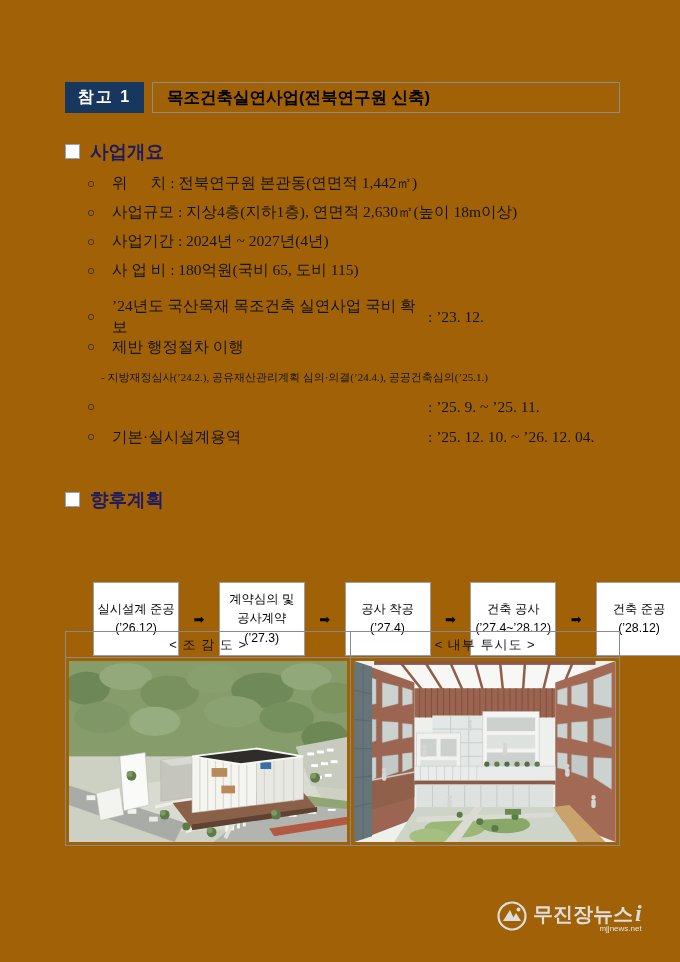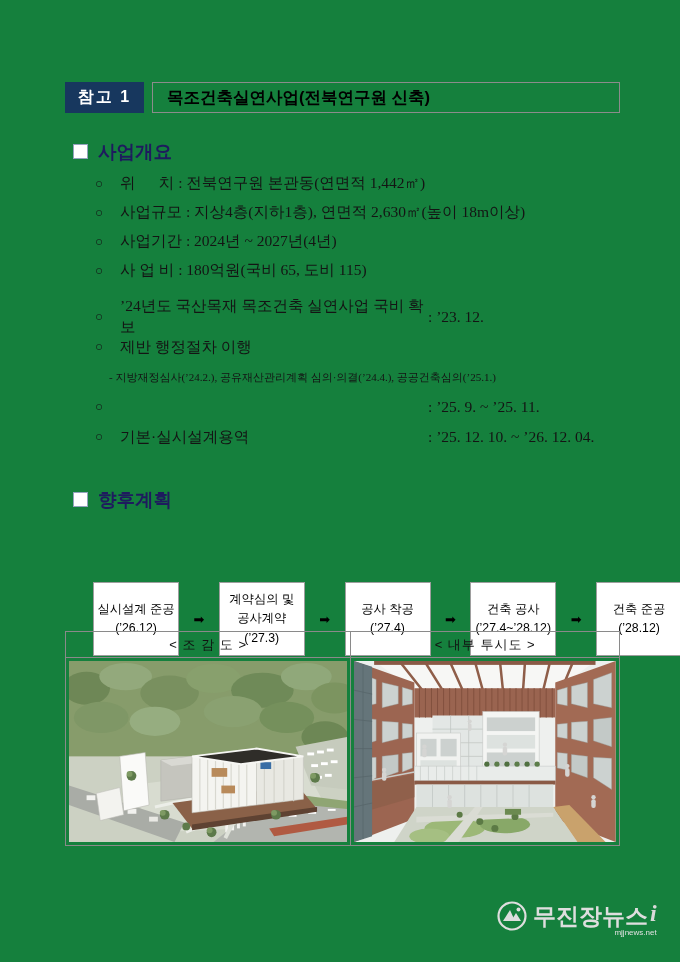--- a/index.html
+++ b/index.html
@@ -1,28 +1,28 @@
 <!DOCTYPE html>
 <html><head>
 <meta charset="utf-8">
 <style>
   html,body{margin:0;padding:0;}
   body{background:#fff;}
-  .page{position:relative;width:680px;height:962px;background:#15803d;overflow:hidden;
+  .page{position:relative;width:680px;height:962px;background:#a16207;overflow:hidden;
         font-family:"Liberation Serif",serif;color:#141414;}
   
   .doc-header{position:absolute;left:65px;top:82px;width:555px;height:31px;}
   .badge{position:absolute;left:0;top:0;width:79px;height:31px;background:#17375E;color:#fff;
          font-family:"Liberation Sans",sans-serif;font-weight:bold;font-size:16px;
          display:flex;align-items:center;justify-content:center;letter-spacing:2px;}
   .title-box{position:absolute;left:87px;right:0;top:0;height:31px;border:1.6px solid #8c8c8c;
          box-sizing:border-box;display:flex;align-items:center;padding-left:14px;
          font-family:"Liberation Sans",sans-serif;font-weight:bold;font-size:16.5px;color:#000;}
   
-  .sec{position:absolute;left:73px;right:58px;}
+  .sec{position:absolute;left:65px;right:58px;}
   .sec-heading{display:flex;align-items:center;gap:10px;
          font-family:"Liberation Sans",sans-serif;font-weight:bold;font-size:18.5px;color:#1E1B5E;}
   .sq{width:13px;height:13px;border:1.6px solid #93A3BD;background:#fff;display:inline-block;flex:0 0 auto;}
   .lines{margin-top:5px;}
   .line{display:flex;height:29px;align-items:center;font-size:15.5px;padding-left:22px;}
   .progress-lines .line{height:30px;}
   .circ{width:25px;font-size:13.5px;flex:0 0 auto;}
   .txt{white-space:pre-wrap;}
   .date{margin-left:auto;width:194px;text-align:left;white-space:pre-wrap;flex:0 0 auto;}
   .line.sub{font-size:11px;padding-left:36px;}
@@ -39,21 +39,21 @@
   .dhead{display:flex;align-items:center;justify-content:center;border-bottom:1.2px solid #8a8a8a;
         font-family:"Liberation Sans",sans-serif;font-size:13px;color:#111;letter-spacing:1px;}
   .dhead.lft{border-right:1.2px solid #8a8a8a;}
   .dcell{padding:3px;box-sizing:border-box;overflow:hidden;}
   .dcell.lft{border-right:1.2px solid #8a8a8a;}
   .dcell svg{display:block;width:100%;height:100%;}
   
   .wm{position:absolute;left:497px;top:901px;display:flex;align-items:flex-start;gap:6px;}
   .wm-txt{display:flex;flex-direction:column;}
   .wm-row{display:flex;align-items:flex-start;gap:2px;}
-  .wm-name{font-family:"Liberation Sans",sans-serif;font-weight:bold;font-size:23px;color:#dedede;}
+  .wm-name{font-family:"Liberation Sans",sans-serif;font-weight:bold;font-size:20px;color:#dedede;}
   .wm-i{font-family:"Liberation Serif",serif;font-style:italic;font-weight:bold;font-size:24px;color:#d9d9d9;line-height:1;}
   .wm-url{font-family:"Liberation Sans",sans-serif;font-size:8px;color:#e2e2e2;text-align:right;margin-top:-4px;}
 </style>
 </head>
 <body>
 
 <div class="page">
 
   <div class="doc-header">
     <div class="badge">참고 1</div>

